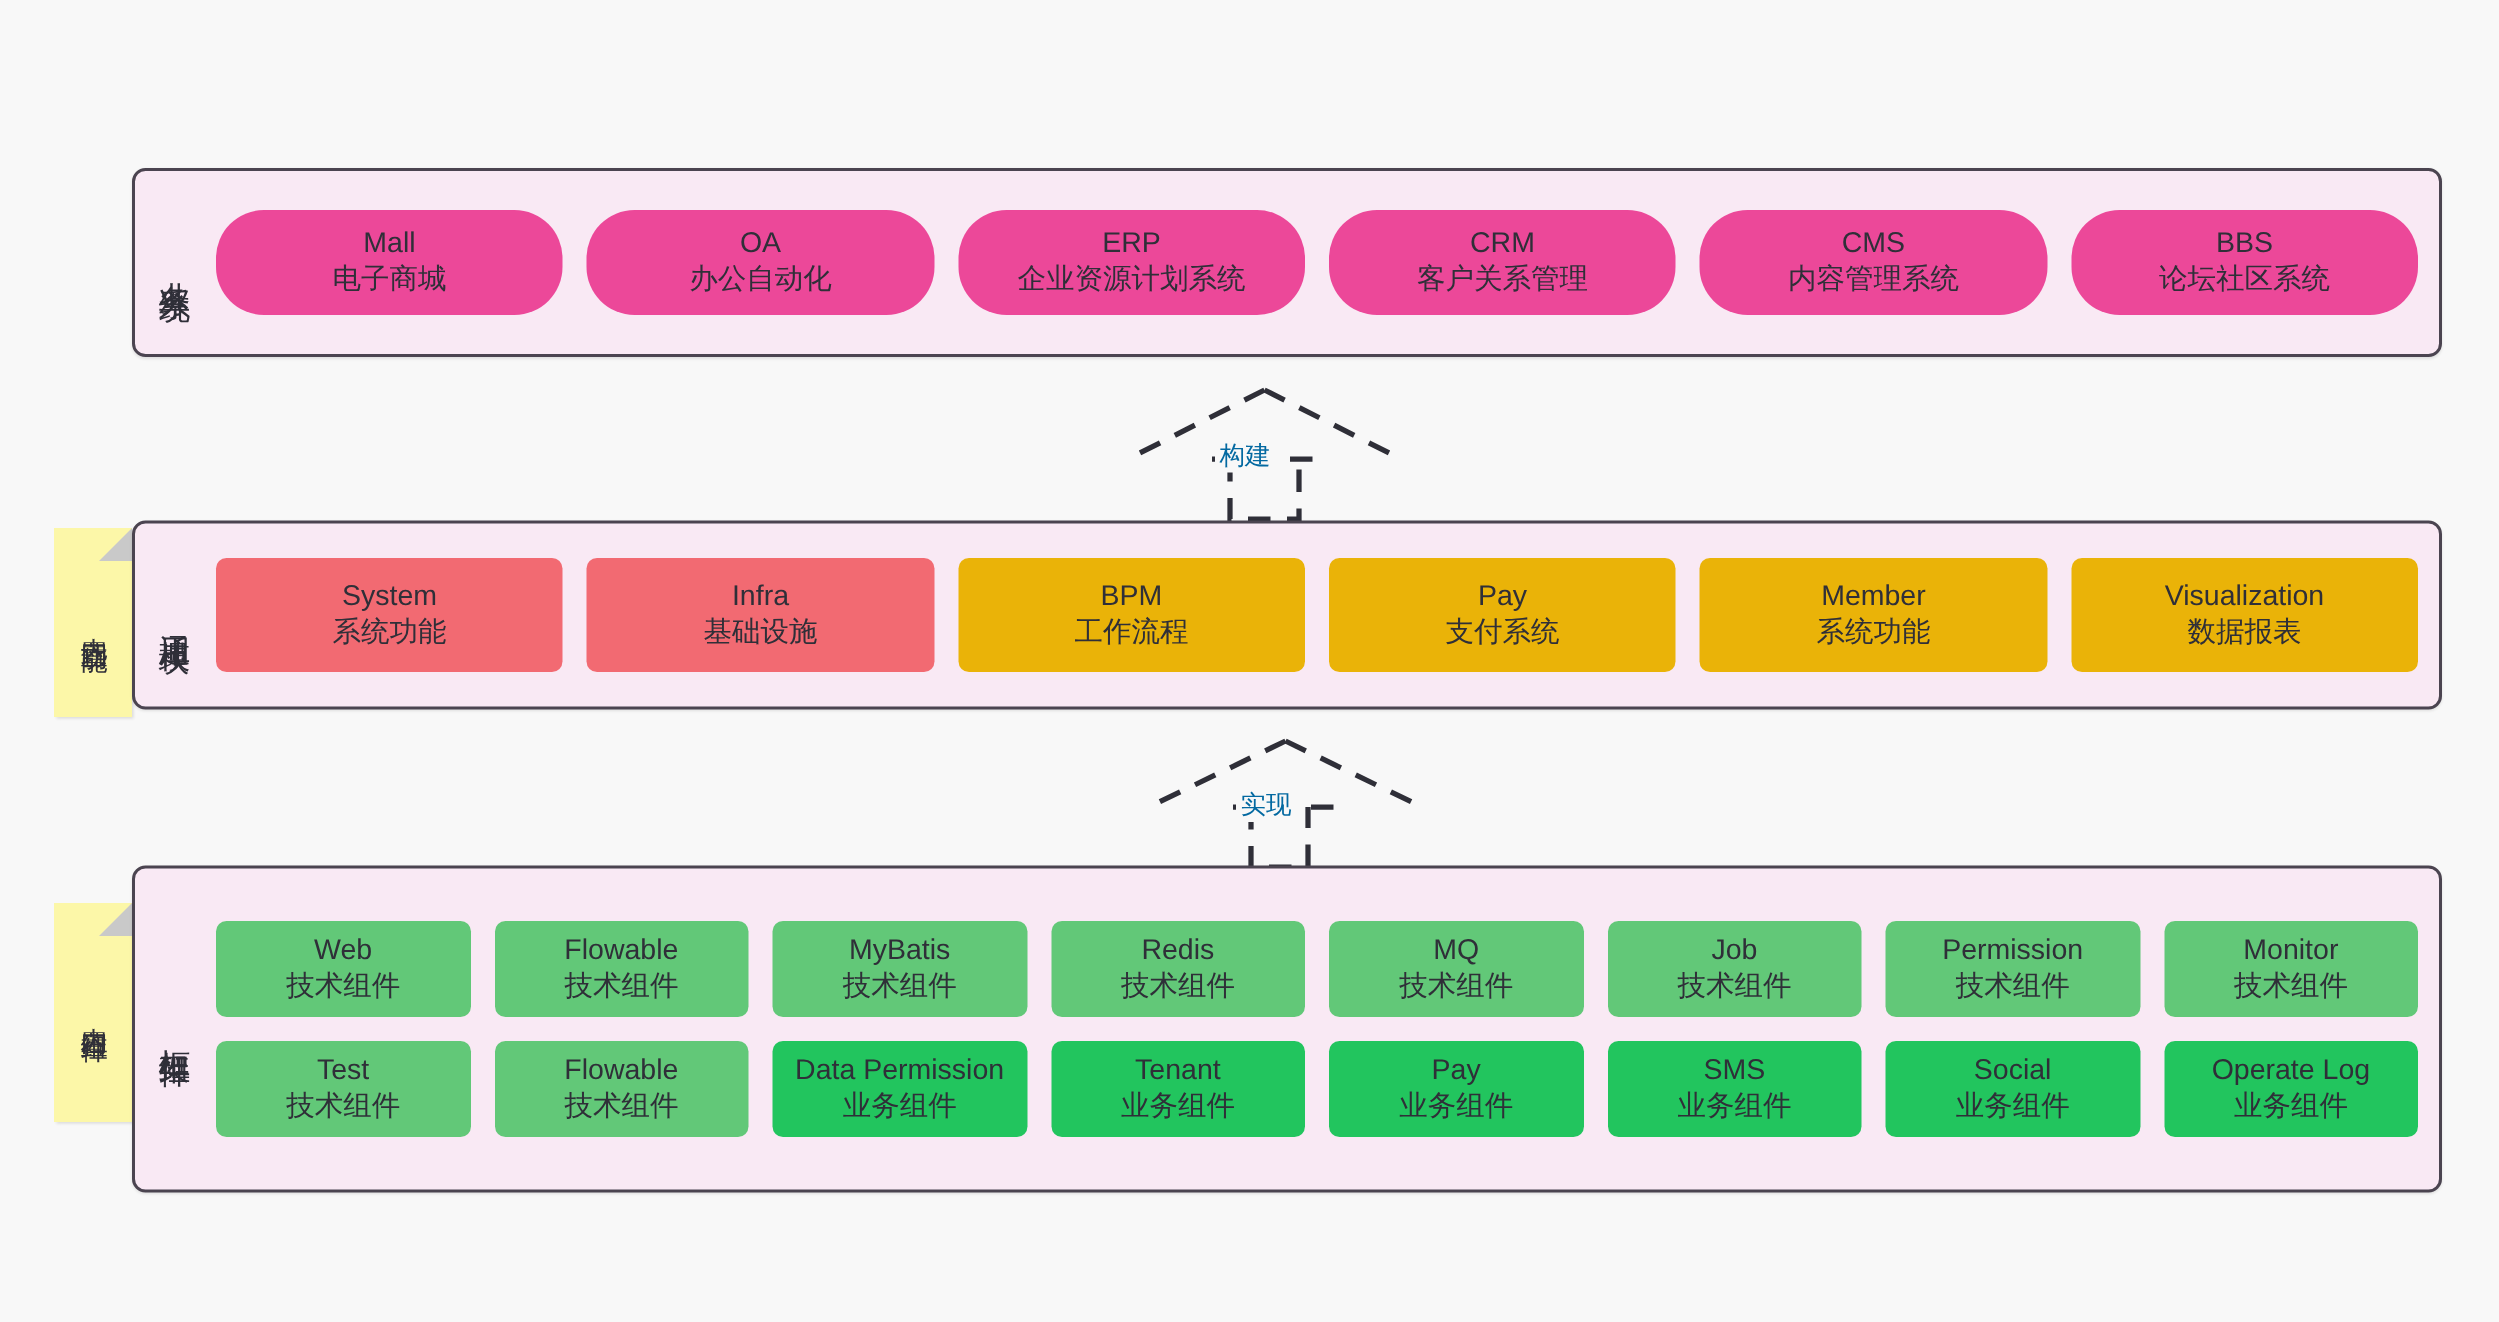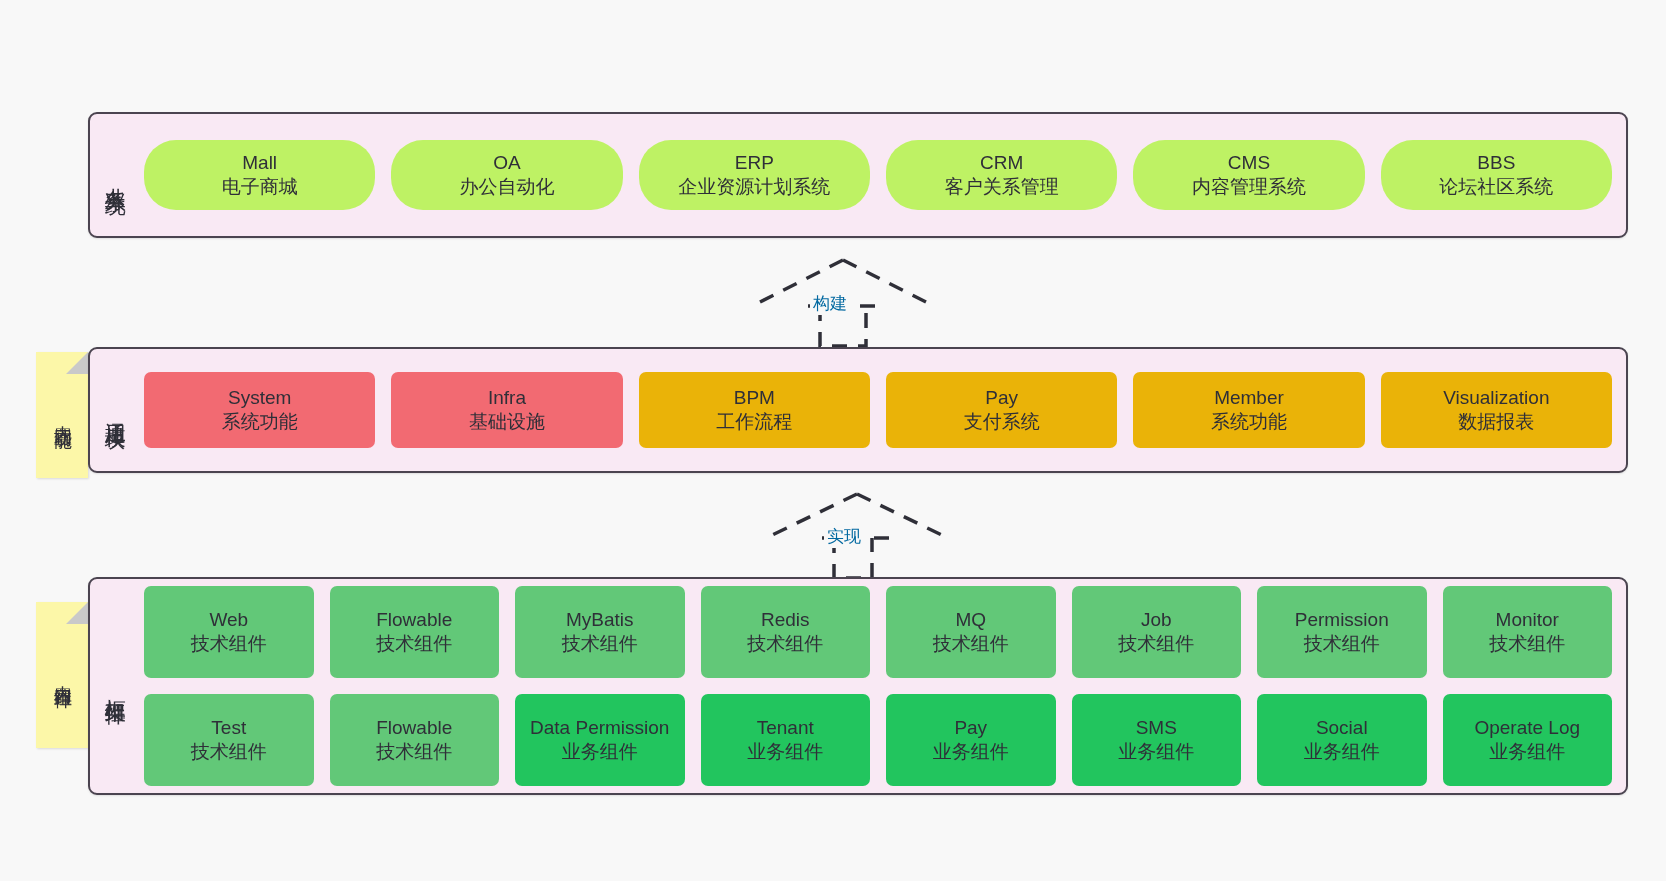--- a/index.html
+++ b/index.html
@@ -69,35 +69,35 @@
     font-size: 19px;
     line-height: 1.26;
     box-sizing: border-box;
     padding: 4px 6px;
     color: #2f2f38;
   }
   .cell .t1 { display: block; }
   .cell .t2 { display: block; }
 
   
-  .c-blue        { background: #bef264; border-radius: 32px; }
+  .c-blue        { background: #ec4899; border-radius: 32px; }
   .c-red         { background: #f26a72; }
   .c-pink        { background: #eab308; }
   .c-green       { background: #62c878; }
   .c-lightgreen  { background: #22c55e; }
 
   
   #layer-business { left: 88px;  top: 112px; width: 1540px; height: 126px; }
   #layer-business .cell { height: 70px; }
 
   #layer-module   { left: 88px;  top: 347px; width: 1540px; height: 126px; }
   #layer-module .cell { height: 76px; }
 
   #layer-framework{ left: 88px;  top: 577px; width: 1540px; height: 218px; }
-  #layer-framework .cell { height: 92px; }
+  #layer-framework .cell { height: 64px; }
 
   
   .sticky {
     position: absolute;
     background: #fcf7a8;
     width: 52px;
     box-sizing: border-box;
     display: flex;
     align-items: center;
     justify-content: center;

